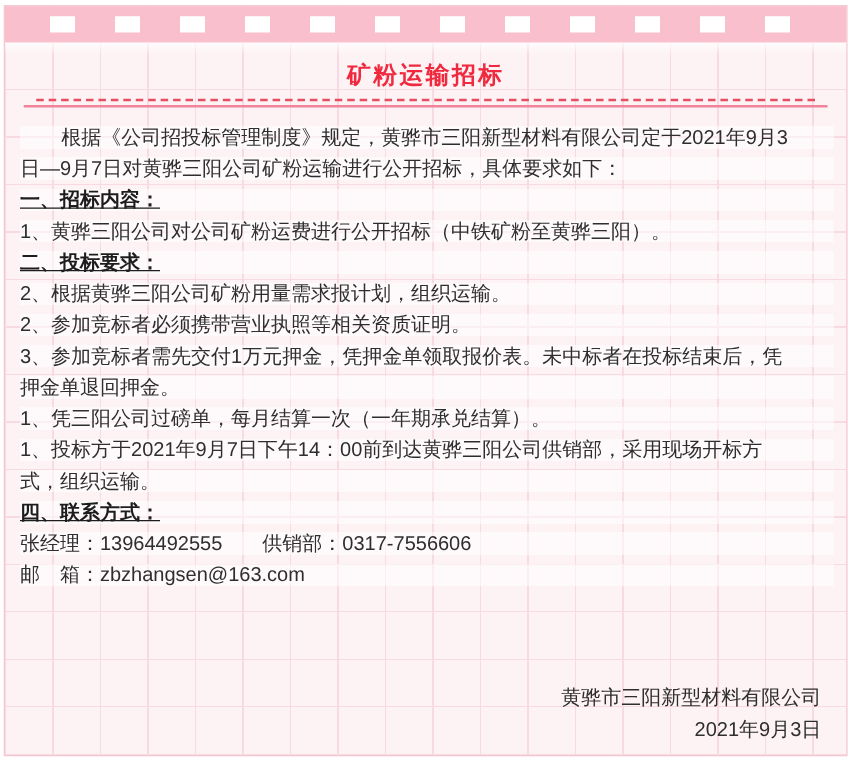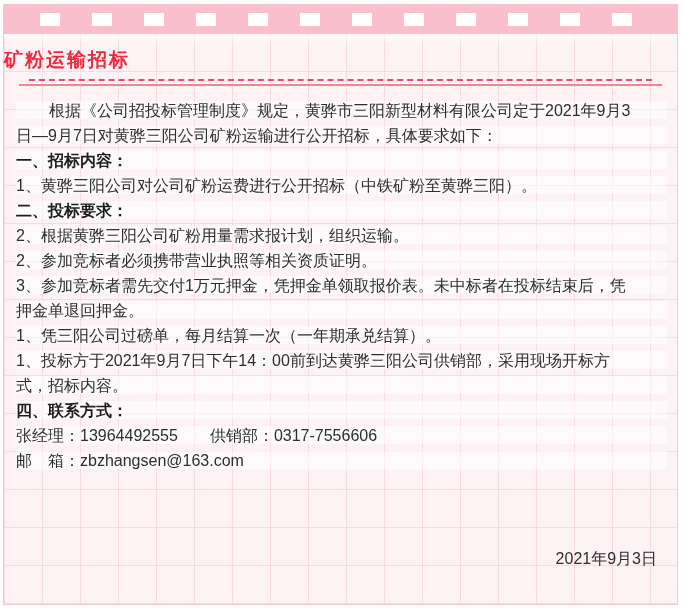--- a/index.html
+++ b/index.html
@@ -24,40 +24,40 @@
   .perf{
     position:absolute;top:8px;left:36px;right:24px;height:13px;
     background:repeating-linear-gradient(90deg,#ffffff 0 20px,rgba(0,0,0,0) 20px 52px);
   }
   .banner-fade{
     position:absolute;top:29px;left:0;right:0;height:10px;
     background:linear-gradient(180deg,rgba(255,255,255,.75),rgba(255,255,255,0));
   }
   .doc-title{
     position:absolute;top:42px;left:0;right:0;
-    text-align:left;font-size:19px;font-weight:bold;
+    text-align:center;font-size:19px;font-weight:bold;
     letter-spacing:2px;color:#f0293f;
   }
   .rule-dashed{
     position:absolute;top:74px;left:25px;right:25px;height:0;
     border-top:2px dashed #e64e63;
   }
   .rule-solid{
     position:absolute;top:79px;left:15px;right:15px;height:0;
     border-top:2px solid #f0849a;
   }
   .content{
     position:absolute;top:93px;left:12px;right:10px;
     font-size:16px;color:#2e2e2e;
   }
   .line{
     height:25px;line-height:25px;white-space:nowrap;overflow:hidden;
     background:linear-gradient(180deg,rgba(255,255,255,0) 0 3px,rgba(255,255,255,.55) 3px 21px,rgba(255,255,255,0) 21px 25px);
   }
-  .line.bold{font-weight:bold;color:#1d1d1d;}
+  .line.bold{font-weight:bold;color:#1d1d1d;text-decoration:underline;}
   .line.indent{text-indent:33px;}
   .signature{
     position:absolute;right:20px;top:541px;
     text-align:right;font-size:16px;color:#2e2e2e;line-height:26px;
   }
 </style>
 </head>
 <body>
 
 <div class="frame">
@@ -75,22 +75,23 @@
       <div class="line">日—9月7日对黄骅三阳公司矿粉运输进行公开招标，具体要求如下：</div>
       <div class="line bold">一、招标内容：</div>
       <div class="line">1、黄骅三阳公司对公司矿粉运费进行公开招标（中铁矿粉至黄骅三阳）。</div>
       <div class="line bold">二、投标要求：</div>
       <div class="line">2、根据黄骅三阳公司矿粉用量需求报计划，组织运输。</div>
       <div class="line">2、参加竞标者必须携带营业执照等相关资质证明。</div>
       <div class="line">3、参加竞标者需先交付1万元押金，凭押金单领取报价表。未中标者在投标结束后，凭</div>
       <div class="line">押金单退回押金。</div>
       <div class="line">1、凭三阳公司过磅单，每月结算一次（一年期承兑结算）。</div>
       <div class="line">1、投标方于2021年9月7日下午14：00前到达黄骅三阳公司供销部，采用现场开标方</div>
-      <div class="line">式，招标内容。</div>
+      <div class="line">式，组织运输。</div>
       <div class="line bold">四、联系方式：</div>
       <div class="line">张经理：13964492555　　供销部：0317-7556606</div>
       <div class="line">邮　箱：zbzhangsen@163.com</div>
     </div>
 
   <div class="signature">
+    <div>黄骅市三阳新型材料有限公司</div>
     <div>2021年9月3日</div>
   </div>
 </div>
 
 </body></html>

